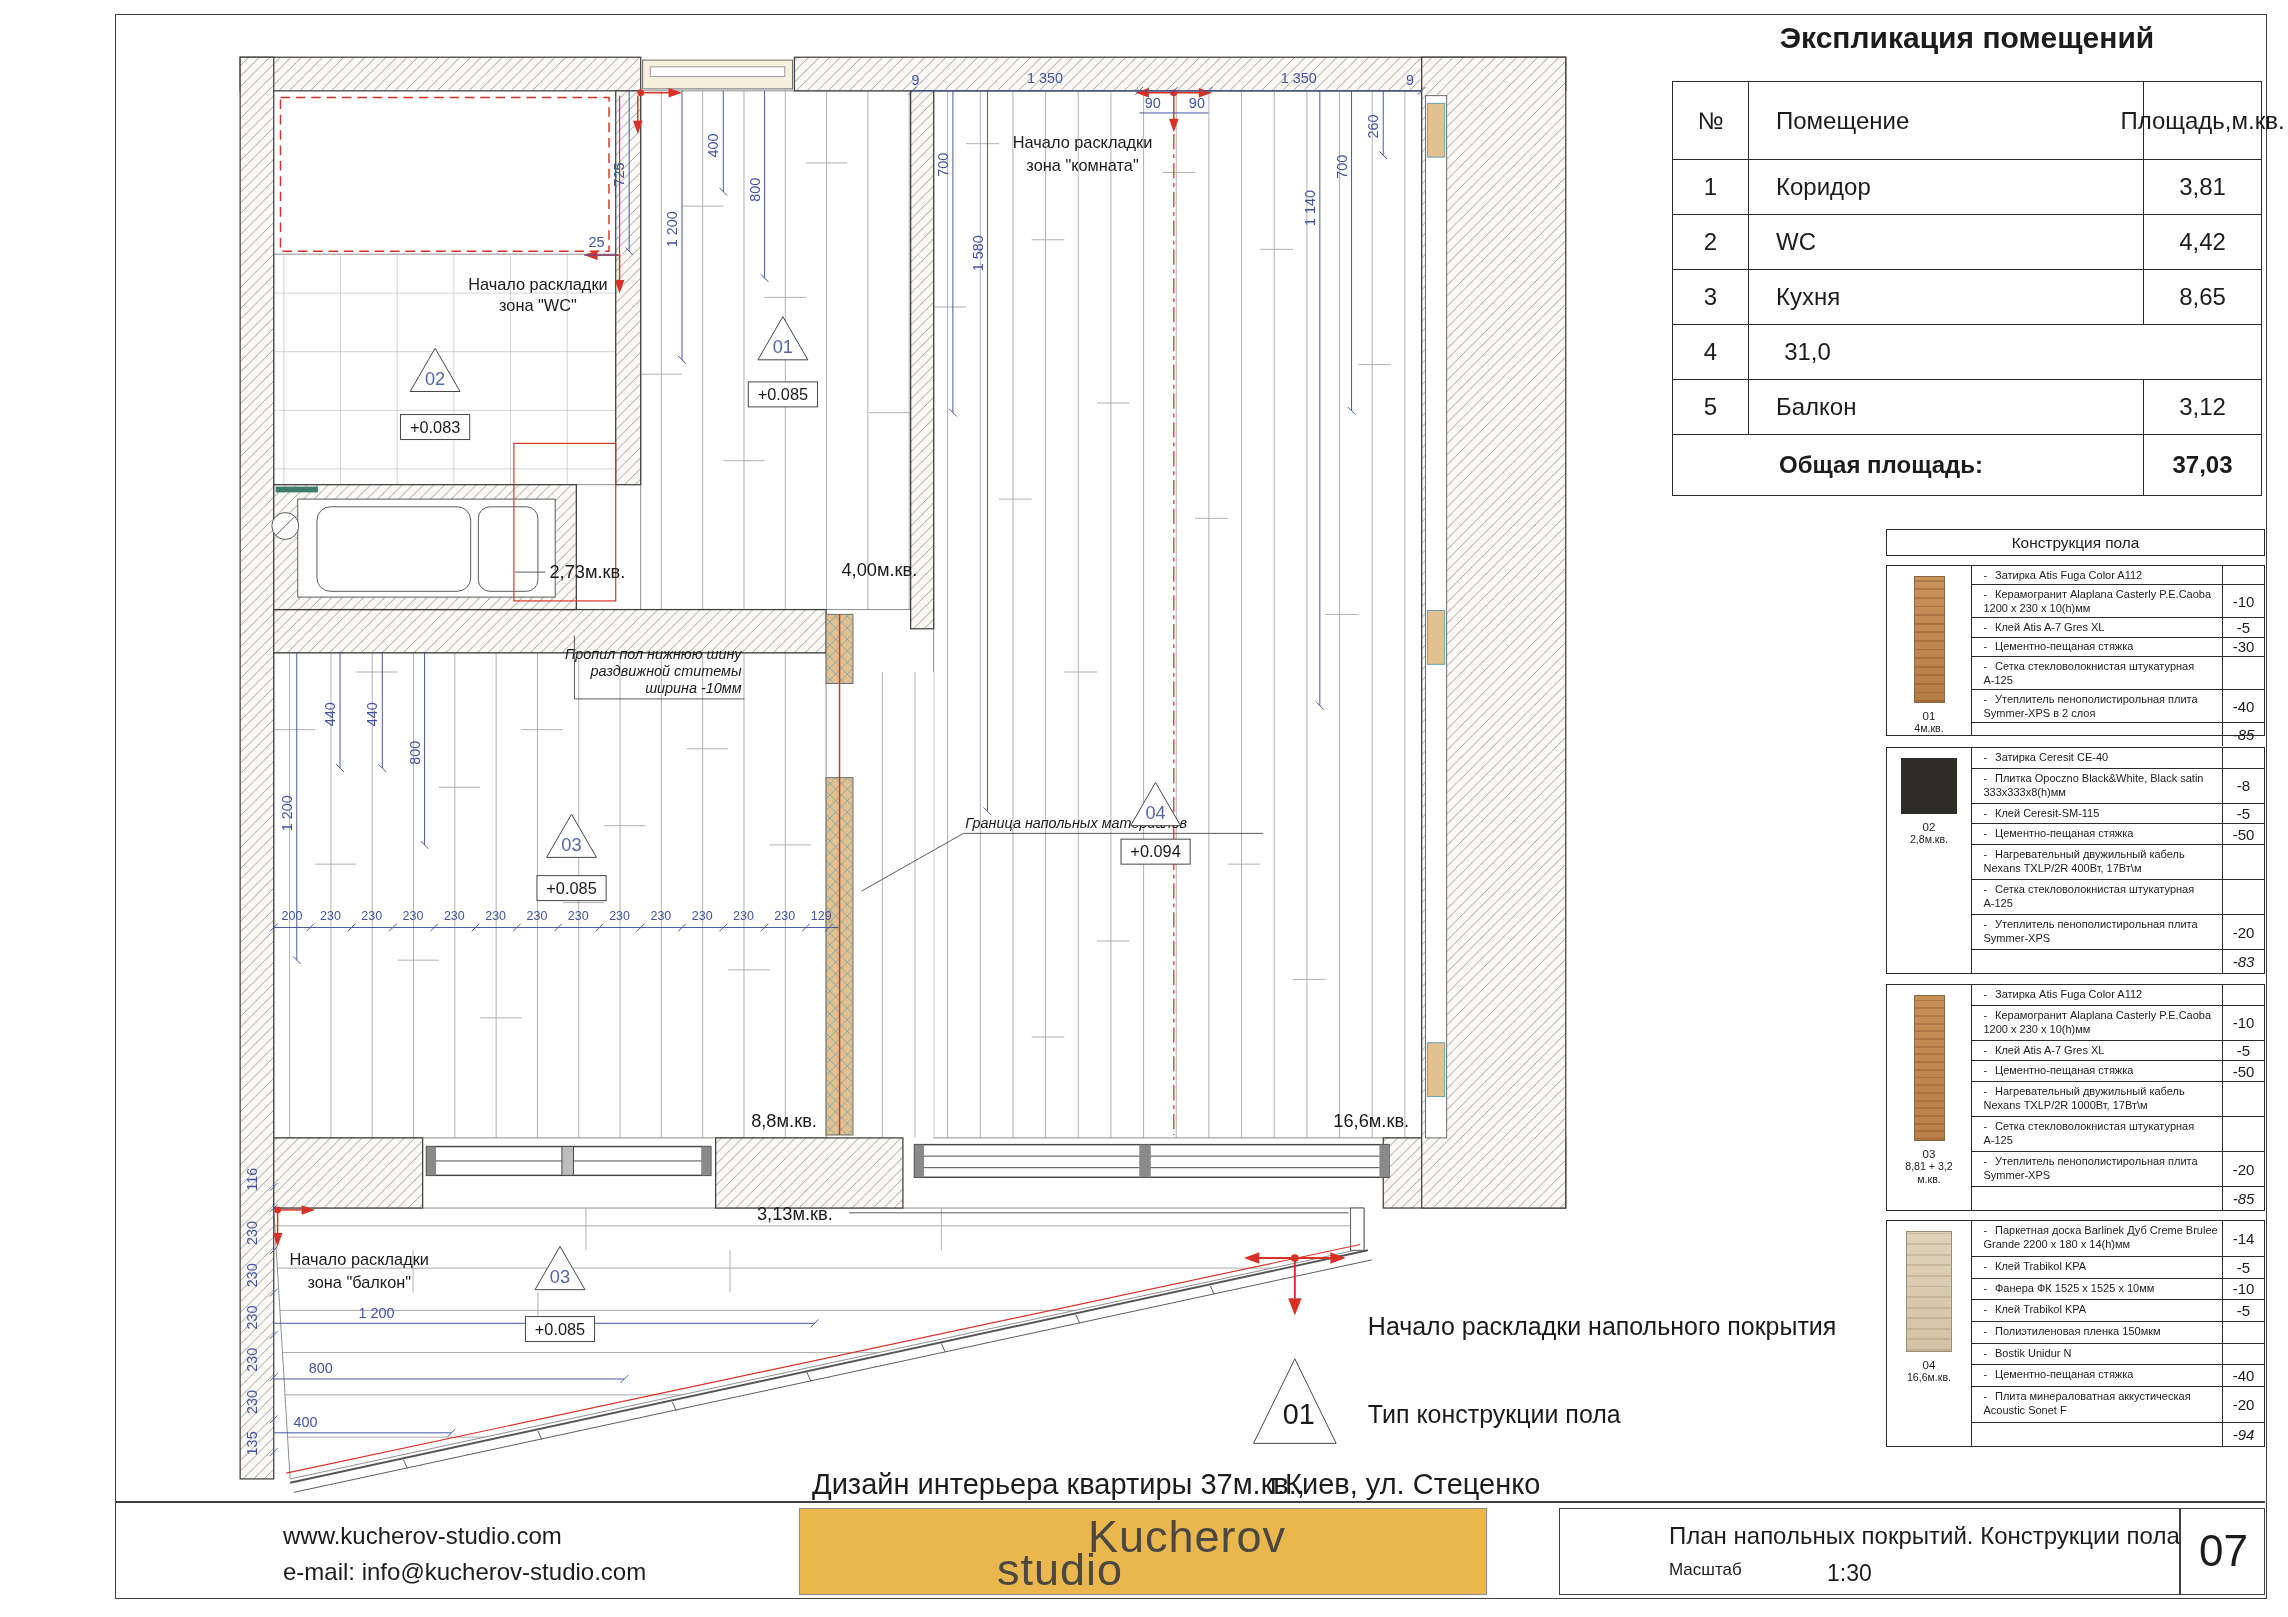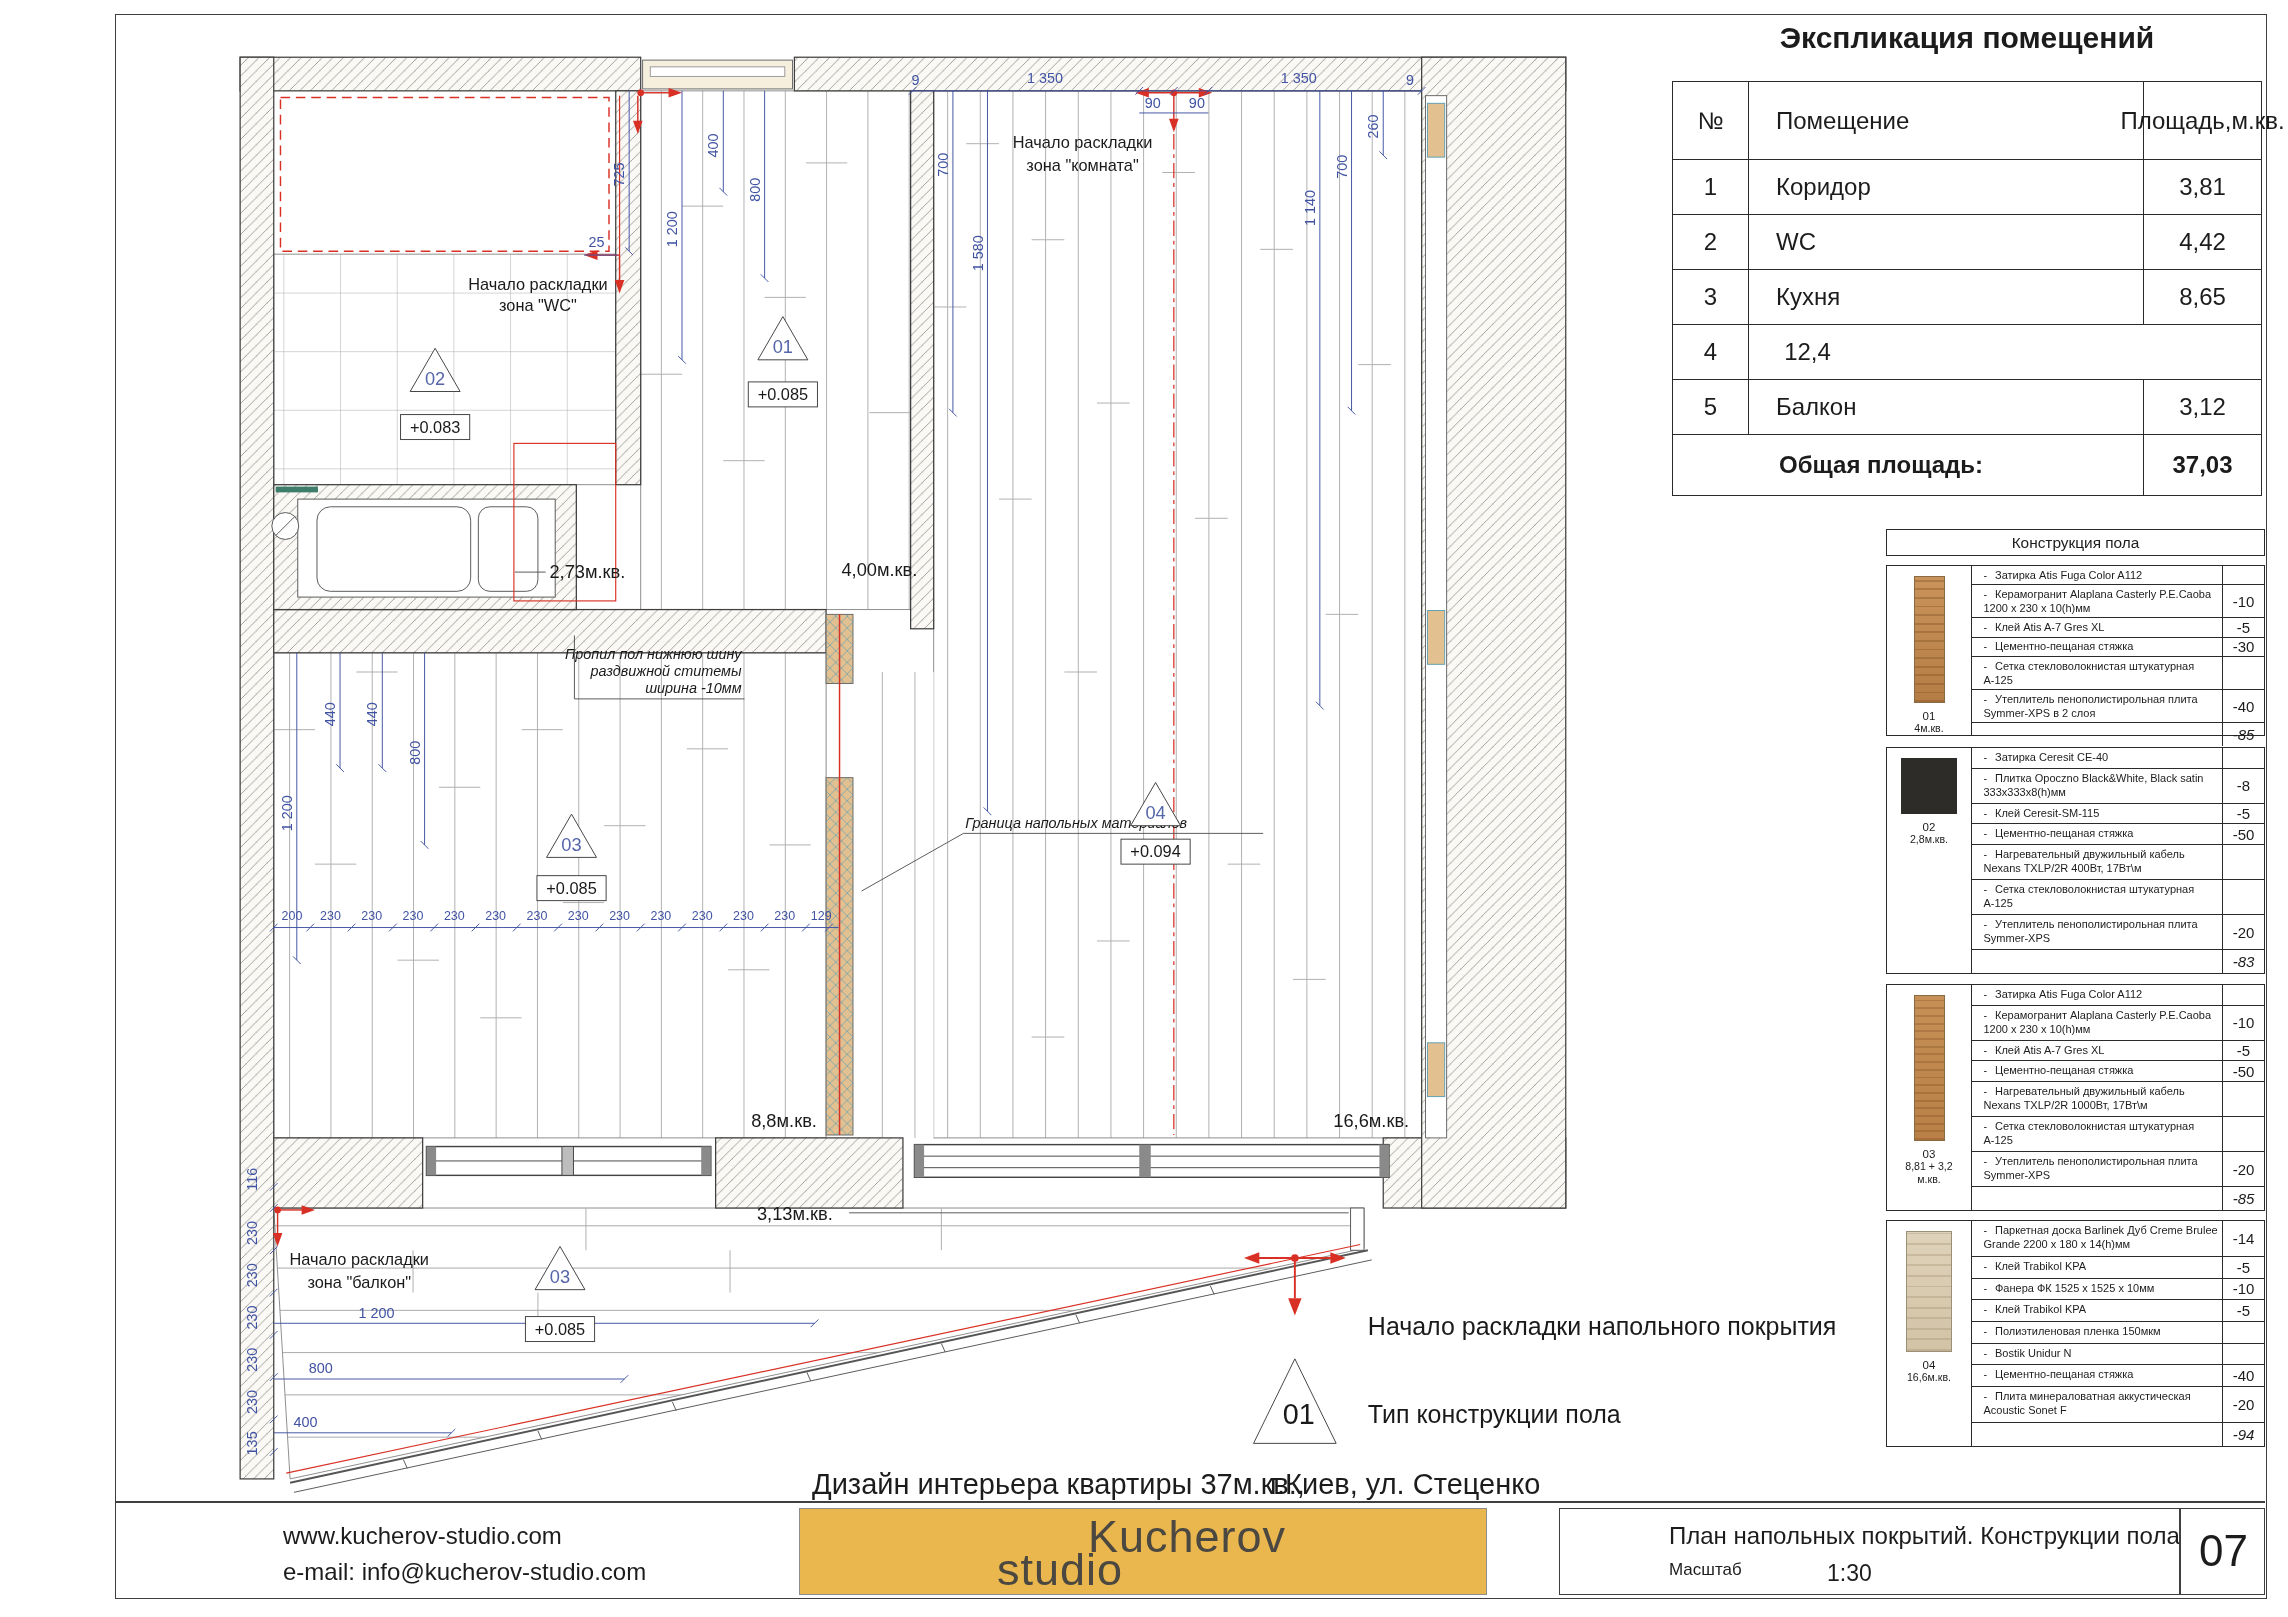--- a/index.html
+++ b/index.html
@@ -478,21 +478,21 @@
       <div class="c2">WC</div>
       <div class="c3">4,42</div>
     </div>
     <div class="trow data">
       <div class="c1">3</div>
       <div class="c2">Кухня</div>
       <div class="c3">8,65</div>
     </div>
     <div class="trow data">
       <div class="c1">4</div>
-      <div class="c3">12,4</div>
+      <div class="c3">31,0</div>
     </div>
     <div class="trow data">
       <div class="c1">5</div>
       <div class="c2">Балкон</div>
       <div class="c3">3,12</div>
     </div>
     <div class="trow total">
       <div class="c1m">Общая площадь:</div>
       <div class="c3">37,03</div>
     </div>

